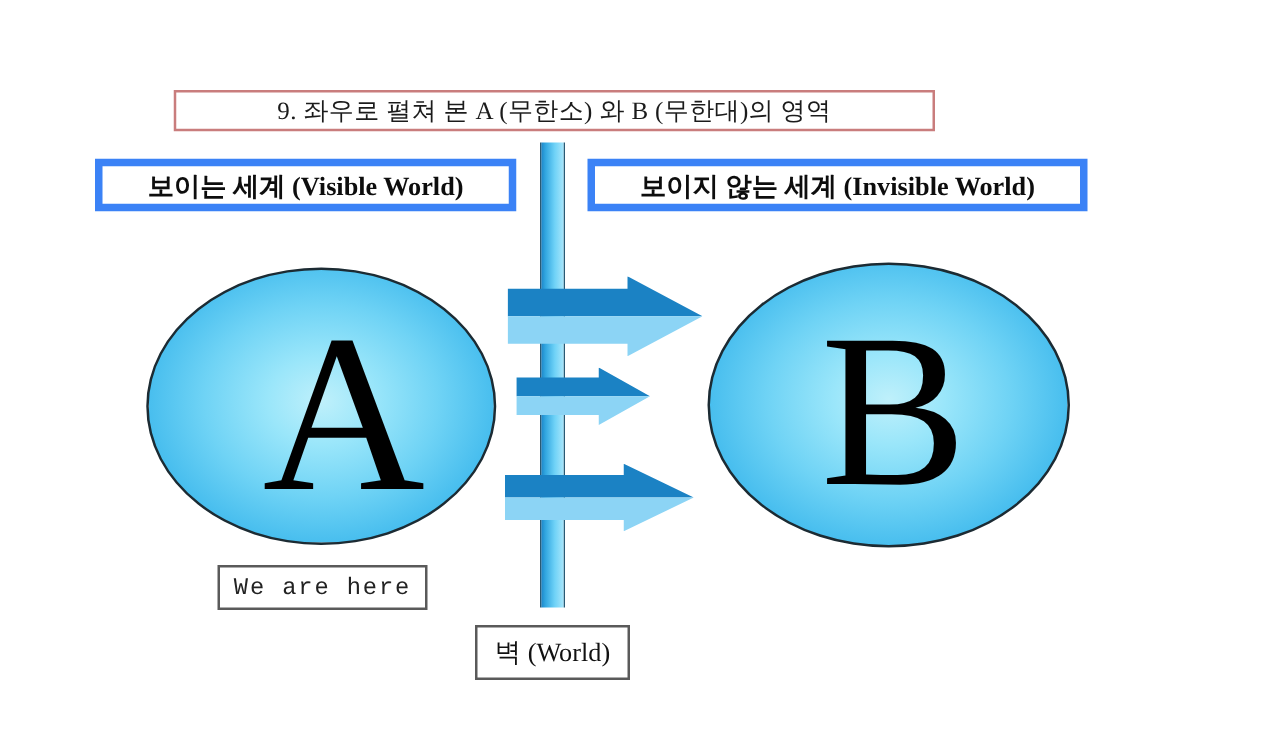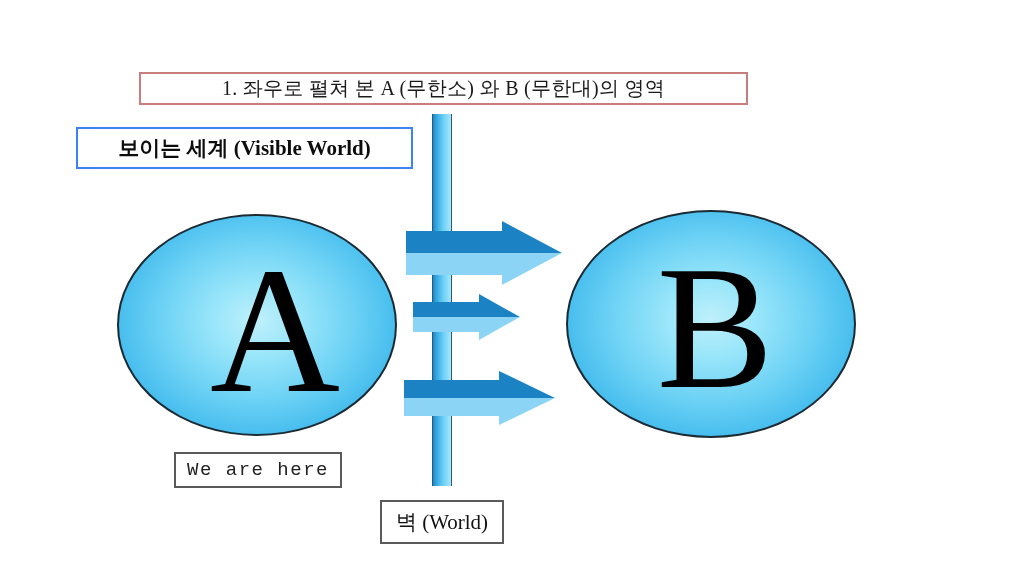--- a/index.html
+++ b/index.html
@@ -36,25 +36,25 @@
     font-family: "Liberation Serif", "DejaVu Serif", serif;
     font-size: 20px;
     color: #1b1b1b;
     white-space: nowrap;
     letter-spacing: 0.3px;
   }
 
   
   .world-box {
     position: absolute;
-    border: 2px solid #3b82f6;
-    background: #ffffff;
-    box-sizing: border-box;
-    display: flex;
-    align-items: center;
+    border: 6px solid #3b82f6;
+    background: #ffffff;
+    box-sizing: border-box;
+    display: flex;
+    align-items: flex-end;
     justify-content: center;
   }
   .world-box .txt {
     font-family: "Liberation Serif", "DejaVu Serif", serif;
     font-size: 21px;
     font-weight: bold;
     color: #0d0d0d;
     white-space: nowrap;
   }
   #visible-world-box {
@@ -181,27 +181,30 @@
     color: #111111;
     white-space: nowrap;
   }
 </style>
 </head>
 <body>
 
 <div id="canvas">
 
   <div id="title-box">
-    <span class="txt">1. 좌우로 펼쳐 본 A (무한소) 와 B (무한대)의 영역</span>
+    <span class="txt">9. 좌우로 펼쳐 본 A (무한소) 와 B (무한대)의 영역</span>
   </div>
 
   <div id="visible-world-box" class="world-box">
     <span class="txt">보이는 세계 (Visible World)</span>
   </div>
 
+  <div id="invisible-world-box" class="world-box">
+    <span class="txt">보이지 않는 세계 (Invisible World)</span>
+  </div>
 
   <div id="ellipse-a" class="blob">
     <span class="letter">A</span>
   </div>
 
   <div id="ellipse-b" class="blob">
     <span class="letter">B</span>
   </div>
 
   <div id="wall"></div>

